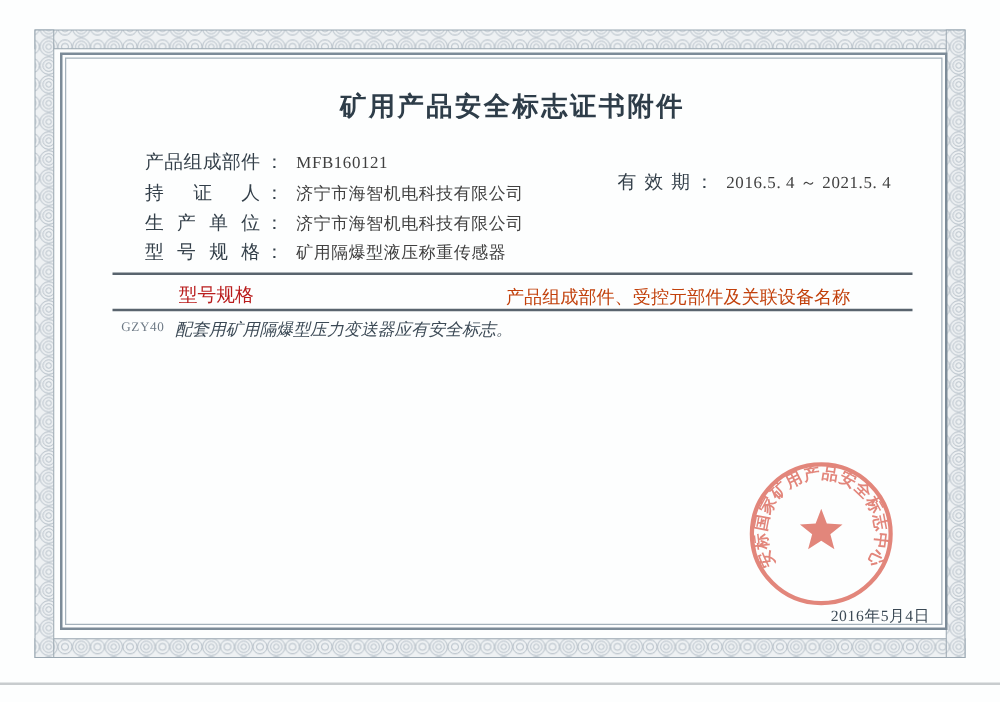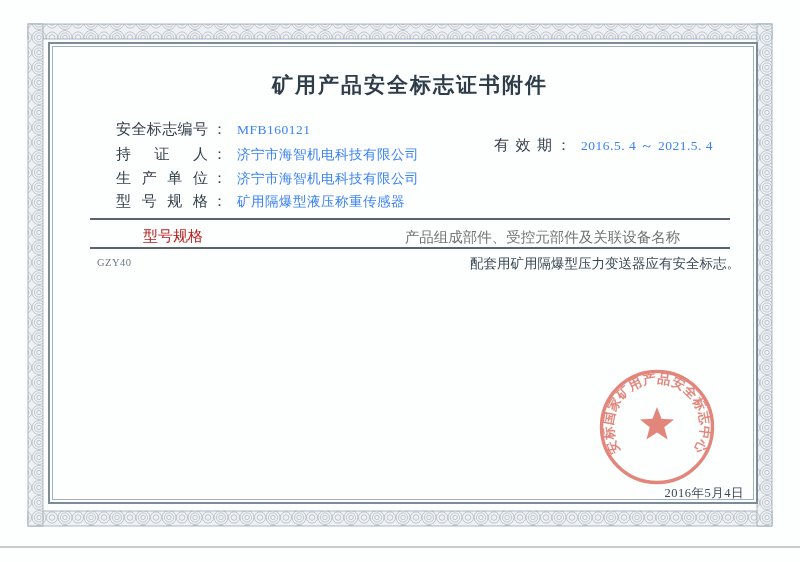--- a/index.html
+++ b/index.html
@@ -34,33 +34,33 @@
   .field{position:absolute;white-space:nowrap;font-size:15px;color:#333f49;}
   .flabel{
     display:inline-block;
     text-align:justify;
     text-align-last:justify;
     vertical-align:baseline;
   }
   .w6{width:92px;}
   .w3{width:58px;}
   .colon{display:inline-block;margin-left:4px;}
-  .fvalue{margin-left:10px;font-size:13.5px;color:#3b82f6;letter-spacing:0.5px;margin-top:12px;}
+  .fvalue{margin-left:10px;font-size:13.5px;color:#404040;letter-spacing:0.5px;margin-top:12px;}
   .row-certno{left:116px;top:120px;}
   .row-validity{left:494px;top:136px;}
   .row-holder{left:116px;top:145px;}
   .row-manu{left:116px;top:169px;}
   .row-product{left:116px;top:192px;}
   .tline{position:absolute;left:90px;width:640px;height:1.5px;background:#59646e;}
   .tline1{top:218px;}
   .tline2{top:247px;}
   .th-model{position:absolute;left:143px;top:227px;font-size:15px;color:#b91c1c;}
-  .th-desc{position:absolute;left:370px;top:228px;width:345px;text-align:center;font-size:14.5px;color:#737373;}
+  .th-desc{position:absolute;left:370px;top:228px;width:345px;text-align:center;font-size:14.5px;color:#c2410c;}
   .td-model{position:absolute;left:97px;top:257px;font-size:10.5px;letter-spacing:0.5px;color:#6c7884;}
-  .td-desc{position:absolute;left:140px;top:255px;width:600px;text-align:right;font-size:13.5px;color:#3b4955;}
+  .td-desc{position:absolute;left:140px;top:255px;width:600px;text-align:left;font-size:13.5px;color:#3b4955;font-style:italic;}
   .issue-date{position:absolute;right:66px;top:485px;font-size:12.5px;color:#3b4955;letter-spacing:0.5px;}
   .scan-edge{position:absolute;left:0;top:546px;width:800px;height:2px;background:#c8ccce;}
   .stamp-text{font-family:"Liberation Serif","DejaVu Serif",serif;font-weight:bold;}
 </style>
 </head>
 <body>
 
 <div class="page">
 
   <svg class="band-svg" viewBox="0 0 800 562" xmlns="http://www.w3.org/2000/svg">
@@ -84,21 +84,21 @@
       <rect x="28" y="24" width="15" height="502" fill="url(#guilloche)"></rect>
       <rect x="757" y="24" width="15" height="502" fill="url(#guilloche)"></rect>
     </g>
   </svg>
 
   <div class="frame"></div>
 
   <h1 class="title">矿用产品安全标志证书附件</h1>
 
   <div class="field row-certno">
-    <span class="flabel w6">安全标志编号</span><span class="colon">：</span><span class="fvalue">MFB160121</span>
+    <span class="flabel w6">产品组成部件</span><span class="colon">：</span><span class="fvalue">MFB160121</span>
   </div>
 
   <div class="field row-validity">
     <span class="flabel w3">有效期</span><span class="colon">：</span><span class="fvalue">2016.5. 4 ～ 2021.5. 4</span>
   </div>
 
   <div class="field row-manu">
     <span class="flabel w6">生产单位</span><span class="colon">：</span><span class="fvalue">济宁市海智机电科技有限公司</span>
   </div>
 

